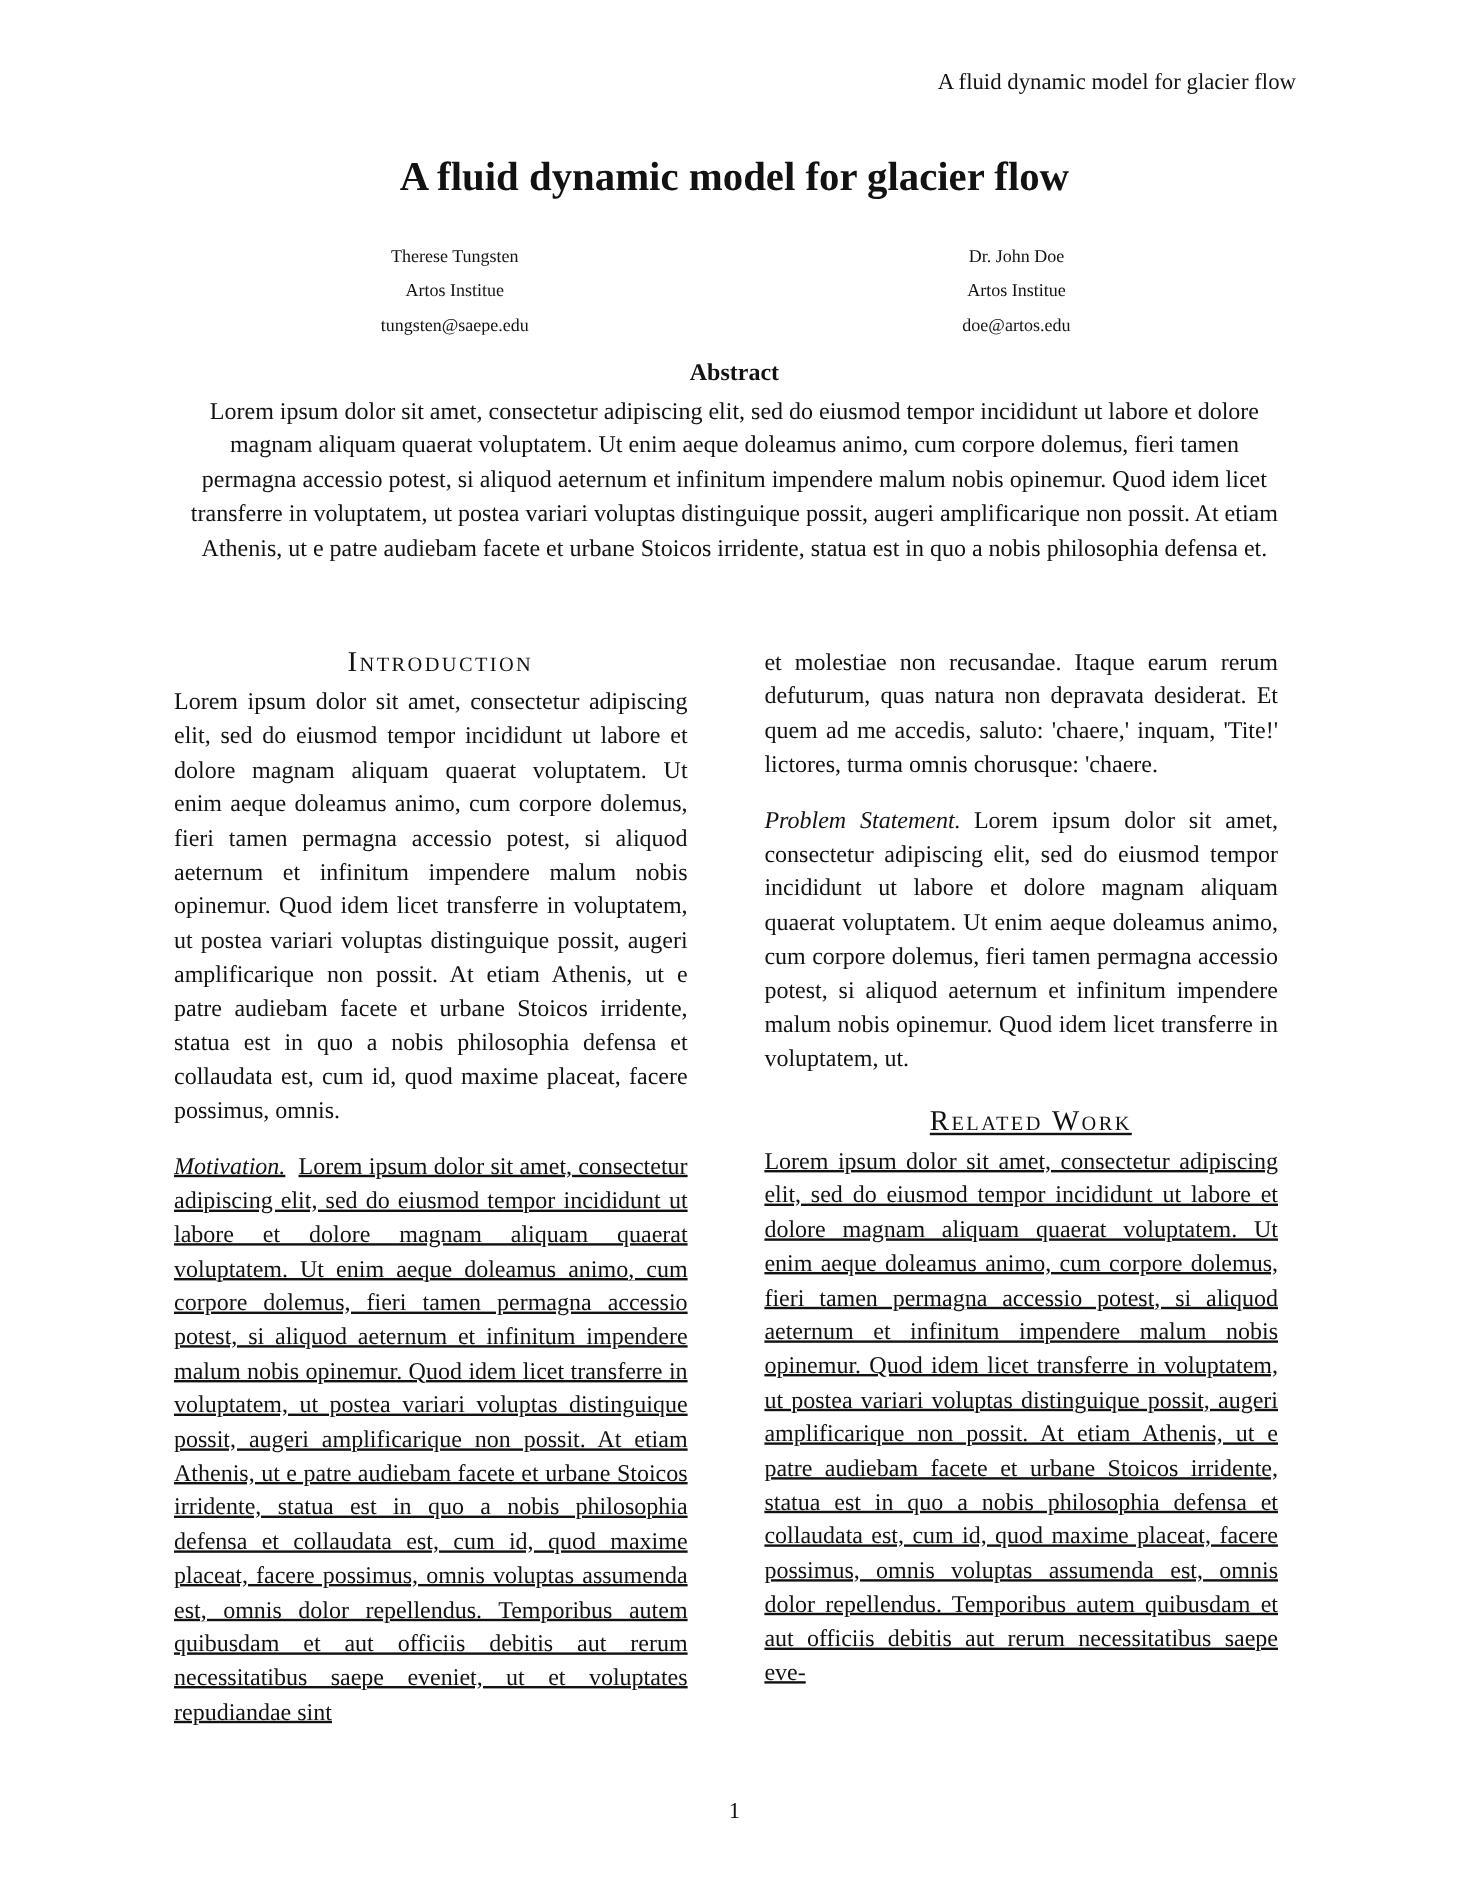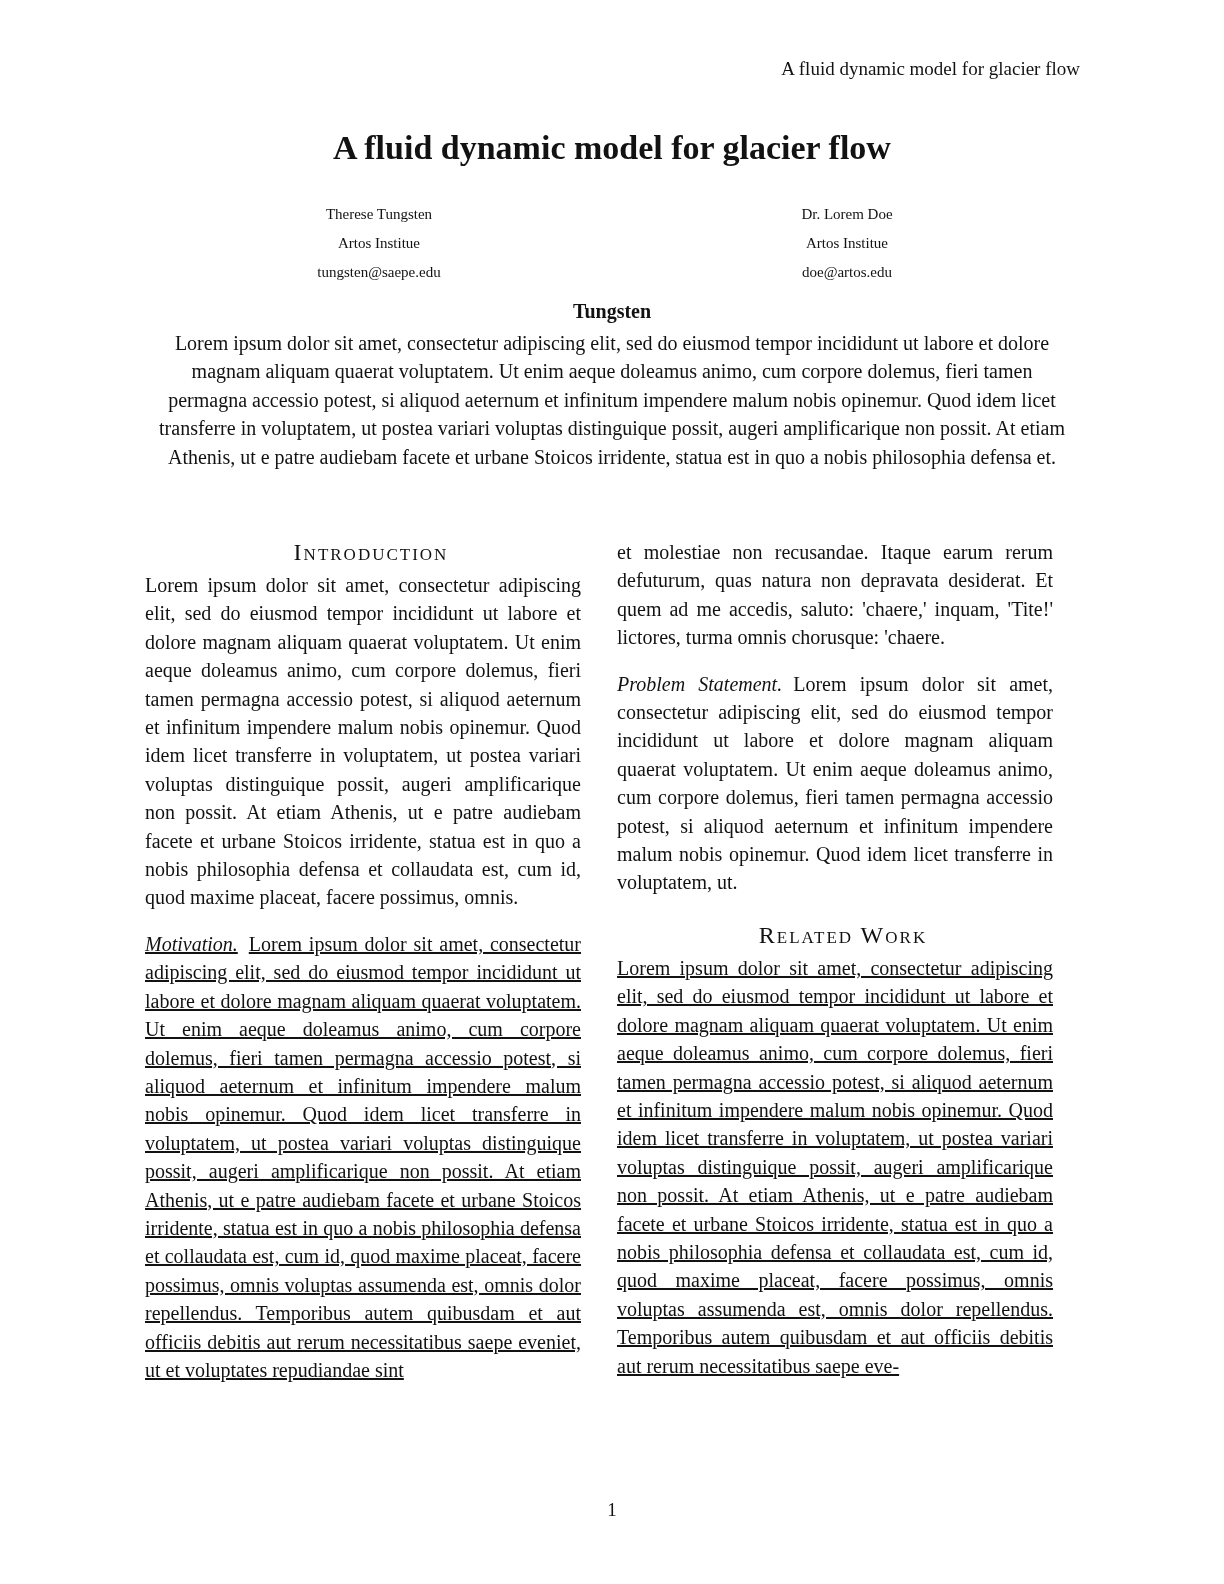--- a/index.html
+++ b/index.html
@@ -62,38 +62,38 @@
     font-size: 20px;
     line-height: 28.4px;
   }
 
   .columns {
     position: absolute;
     top: 538px;
     left: 145px;
     width: 936px;
     display: flex;
-    gap: 20px;
+    gap: 48px;
   }
   .col {
     width: 452px;
     font-size: 20px;
     line-height: 28.4px;
     text-align: justify;
   }
   .section-heading {
     margin: 0 0 5px 0;
     font-size: 24px;
     font-weight: normal;
     font-variant: small-caps;
     letter-spacing: 2px;
     text-align: center;
     line-height: 28px;
   }
-  .section-heading.later { margin-top: 24px; }
+  .section-heading.later { margin-top: 24px; text-decoration: underline; }
   p.para { margin: 0 16px 18px 0; }
   p.para:last-child { margin-bottom: 0; text-decoration: underline; }
   .runin { font-style: italic; margin-right: 11px; }
 
   .pageno {
     position: absolute;
     top: 1499px;
     left: 0;
     width: 100%;
     text-align: center;
@@ -109,27 +109,27 @@
 
   <h1 class="title">A fluid dynamic model for glacier flow</h1>
 
   <div class="authors">
     <div class="author">
       <div>Therese Tungsten</div>
       <div>Artos Institue</div>
       <div>tungsten@saepe.edu</div>
     </div>
     <div class="author">
-      <div>Dr. Lorem Doe</div>
+      <div>Dr. John Doe</div>
       <div>Artos Institue</div>
       <div>doe@artos.edu</div>
     </div>
   </div>
 
-  <div class="abstract-heading">Tungsten</div>
+  <div class="abstract-heading">Abstract</div>
 
   <div class="abstract-text">Lorem ipsum dolor sit amet, consectetur adipiscing elit, sed do eiusmod tempor incididunt ut labore et dolore magnam aliquam quaerat voluptatem. Ut enim aeque doleamus animo, cum corpore dolemus, fieri tamen permagna accessio potest, si aliquod aeternum et infinitum impendere malum nobis opinemur. Quod idem licet transferre in voluptatem, ut postea variari voluptas distinguique possit, augeri amplificarique non possit. At etiam Athenis, ut e patre audiebam facete et urbane Stoicos irridente, statua est in quo a nobis philosophia defensa et.</div>
 
   <div class="columns">
 
     <div class="col">
       <h2 class="section-heading">Introduction</h2>
       <p class="para">Lorem ipsum dolor sit amet, consectetur adipiscing elit, sed do eiusmod tempor incididunt ut labore et dolore magnam aliquam quaerat voluptatem. Ut enim aeque doleamus animo, cum corpore dolemus, fieri tamen permagna accessio potest, si aliquod aeternum et infinitum impendere malum nobis opinemur. Quod idem licet transferre in voluptatem, ut postea variari voluptas distinguique possit, augeri amplificarique non possit. At etiam Athenis, ut e patre audiebam facete et urbane Stoicos irridente, statua est in quo a nobis philosophia defensa et collaudata est, cum id, quod maxime placeat, facere possimus, omnis.</p>
       <p class="para"><span class="runin">Motivation.</span><span>Lorem ipsum dolor sit amet, consectetur adipiscing elit, sed do eiusmod tempor incididunt ut labore et dolore magnam aliquam quaerat voluptatem. Ut enim aeque doleamus animo, cum corpore dolemus, fieri tamen permagna accessio potest, si aliquod aeternum et infinitum impendere malum nobis opinemur. Quod idem licet transferre in voluptatem, ut postea variari voluptas distinguique possit, augeri amplificarique non possit. At etiam Athenis, ut e patre audiebam facete et urbane Stoicos irridente, statua est in quo a nobis philosophia defensa et collaudata est, cum id, quod maxime placeat, facere possimus, omnis voluptas assumenda est, omnis dolor repellendus. Temporibus autem quibusdam et aut officiis debitis aut rerum necessitatibus saepe eveniet, ut et voluptates repudiandae sint</span></p>
     </div>

